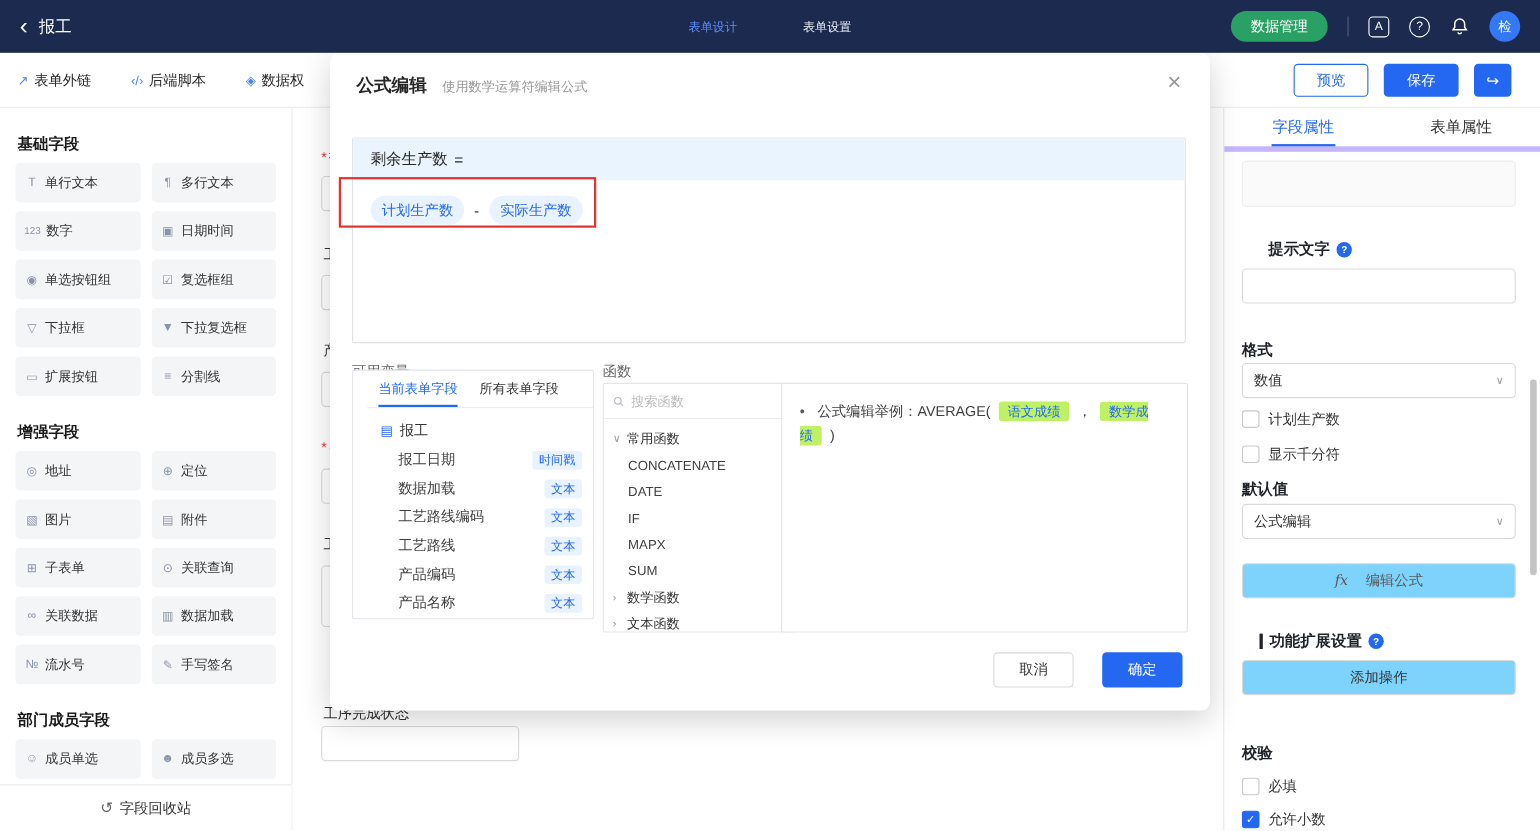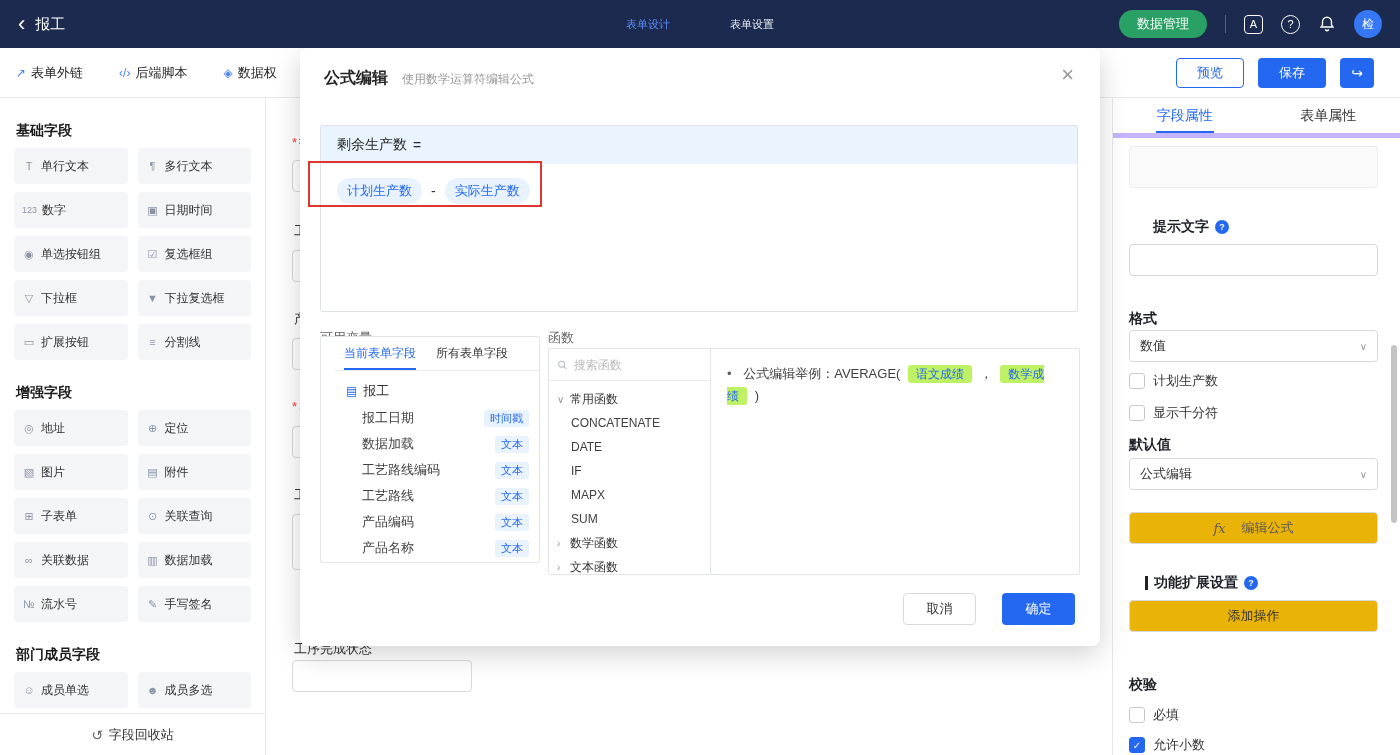--- a/index.html
+++ b/index.html
@@ -50,21 +50,21 @@
   .pp-tabs { height:40px; border-bottom:5px solid #c4b5fd; display:flex; }
   .pp-tab { flex:1; display:flex; align-items:center; justify-content:center; font-size:14px; color:#333; position:relative; cursor:pointer; }
   .pp-tab.active { color:#2468f2; }
   .pp-tab.active::after { content:""; position:absolute; bottom:0; left:50%; transform:translateX(-50%); width:58px; height:2px; background:#2468f2; }
   .pp-box { position:absolute; left:16px; right:22px; top:48px; height:42px; background:#fafafa; border:1px solid #ececec; border-radius:4px; }
   .pp-label { position:absolute; left:16px; font-size:14px; font-weight:bold; color:#1f2329; display:flex; align-items:center; }
   .qbadge { display:inline-flex; width:14px; height:14px; border-radius:50%; background:#2468f2; color:#fff; font-size:9px; align-items:center; justify-content:center; margin-left:6px; }
   .pp-input { position:absolute; left:16px; right:22px; height:32px; border:1px solid #d9d9d9; border-radius:4px; background:#fff; }
   .pp-select { position:absolute; left:16px; right:22px; height:32px; border:1px solid #d9d9d9; border-radius:4px; background:#fff; display:flex; align-items:center; justify-content:space-between; padding:0 10px; font-size:13px; color:#333; cursor:pointer; }
   .pp-select .arr { color:#999; font-size:10px; }
-  .pp-btn { position:absolute; left:16px; right:22px; height:32px; border:1px solid #d9d9d9; border-radius:4px; background:#eab308; display:flex; align-items:center; justify-content:center; gap:16px; font-size:13px; color:#595959; cursor:pointer; }
+  .pp-btn { position:absolute; left:16px; right:22px; height:32px; border:1px solid #d9d9d9; border-radius:4px; background:#7dd3fc; display:flex; align-items:center; justify-content:center; gap:16px; font-size:13px; color:#595959; cursor:pointer; }
   .pp-btn i { font-family:"DejaVu Serif",serif; font-style:italic; }
   .cb { position:absolute; left:16px; display:flex; align-items:center; gap:8px; font-size:13px; color:#333; cursor:pointer; }
   .cb .box { width:16px; height:16px; border:1px solid #c9c9c9; border-radius:3px; background:#fff; display:flex; align-items:center; justify-content:center; font-size:10px; color:transparent; }
   .cb.checked .box { background:#2468f2; border-color:#2468f2; color:#fff; }
   .vbar { width:3px; height:14px; background:#1f2329; margin-right:6px; display:inline-block; }
 
   
   .modal { position:absolute; left:300px; top:48px; width:800px; height:598px; background:#fff; border-radius:8px; box-shadow:0 8px 28px rgba(0,0,0,.18); z-index:30; }
   .m-head { display:flex; align-items:baseline; padding:20px 24px 0; }
   .m-title { font-size:16px; font-weight:bold; color:#262626; }

